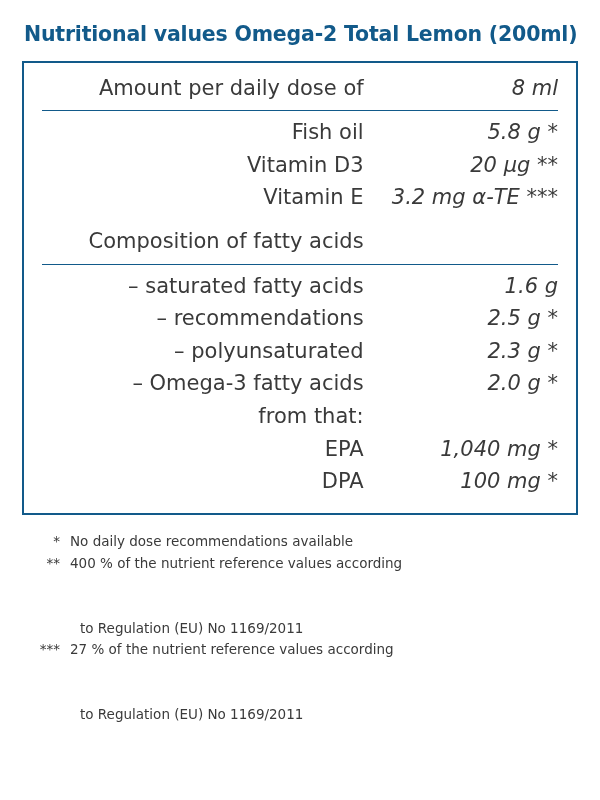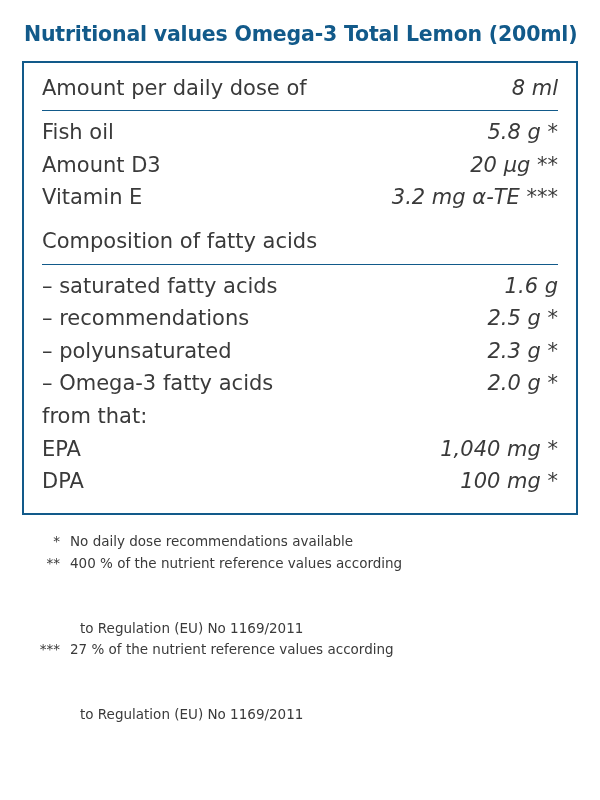--- a/index.html
+++ b/index.html
@@ -41,21 +41,21 @@
     width: 100%;
     border-collapse: collapse;
     font-size: 21px;
     color: #3a3a3a;
   }
   table.nut td {
     padding: 3px 0 4px 0;
     vertical-align: baseline;
     line-height: 1.22;
   }
-  td.lbl { text-align: left; white-space: nowrap; }
+  td.lbl { text-align: right; white-space: nowrap; }
   td.val { text-align: right; white-space: nowrap; font-style: italic; }
 
   tr.rule-bottom td {
     border-bottom: 1.6px solid #125a8a;
     padding-bottom: 9px;
   }
   tr.pad-top td { padding-top: 9px; }
   tr.group-gap td { padding-top: 14px; }
 
   .indent1 { padding-left: 0px; }
@@ -85,36 +85,36 @@
   .fn-cont {
     margin-left: 52px;
     margin-top: 44px;
   }
 </style>
 </head>
 <body>
 
 <div class="page">
 
-  <div class="title">Nutritional values Omega-3 Total Lemon (200ml)</div>
+  <div class="title">Nutritional values Omega-2 Total Lemon (200ml)</div>
 
   <div class="panel">
     <table class="nut">
       <tbody>
         <tr class="rule-bottom">
           <td class="lbl">Amount per daily dose of</td>
           <td class="val">8 ml</td>
         </tr>
 
         <tr class="pad-top">
           <td class="lbl indent1">Fish oil</td>
           <td class="val">5.8 g *</td>
         </tr>
         <tr>
-          <td class="lbl indent1">Amount D3</td>
+          <td class="lbl indent1">Vitamin D3</td>
           <td class="val">20 µg **</td>
         </tr>
         <tr>
           <td class="lbl indent1">Vitamin E</td>
           <td class="val">3.2 mg α-TE ***</td>
         </tr>
 
         <tr class="group-gap rule-bottom">
           <td class="lbl indent1">Composition of fatty acids</td>
           <td class="val"></td>

